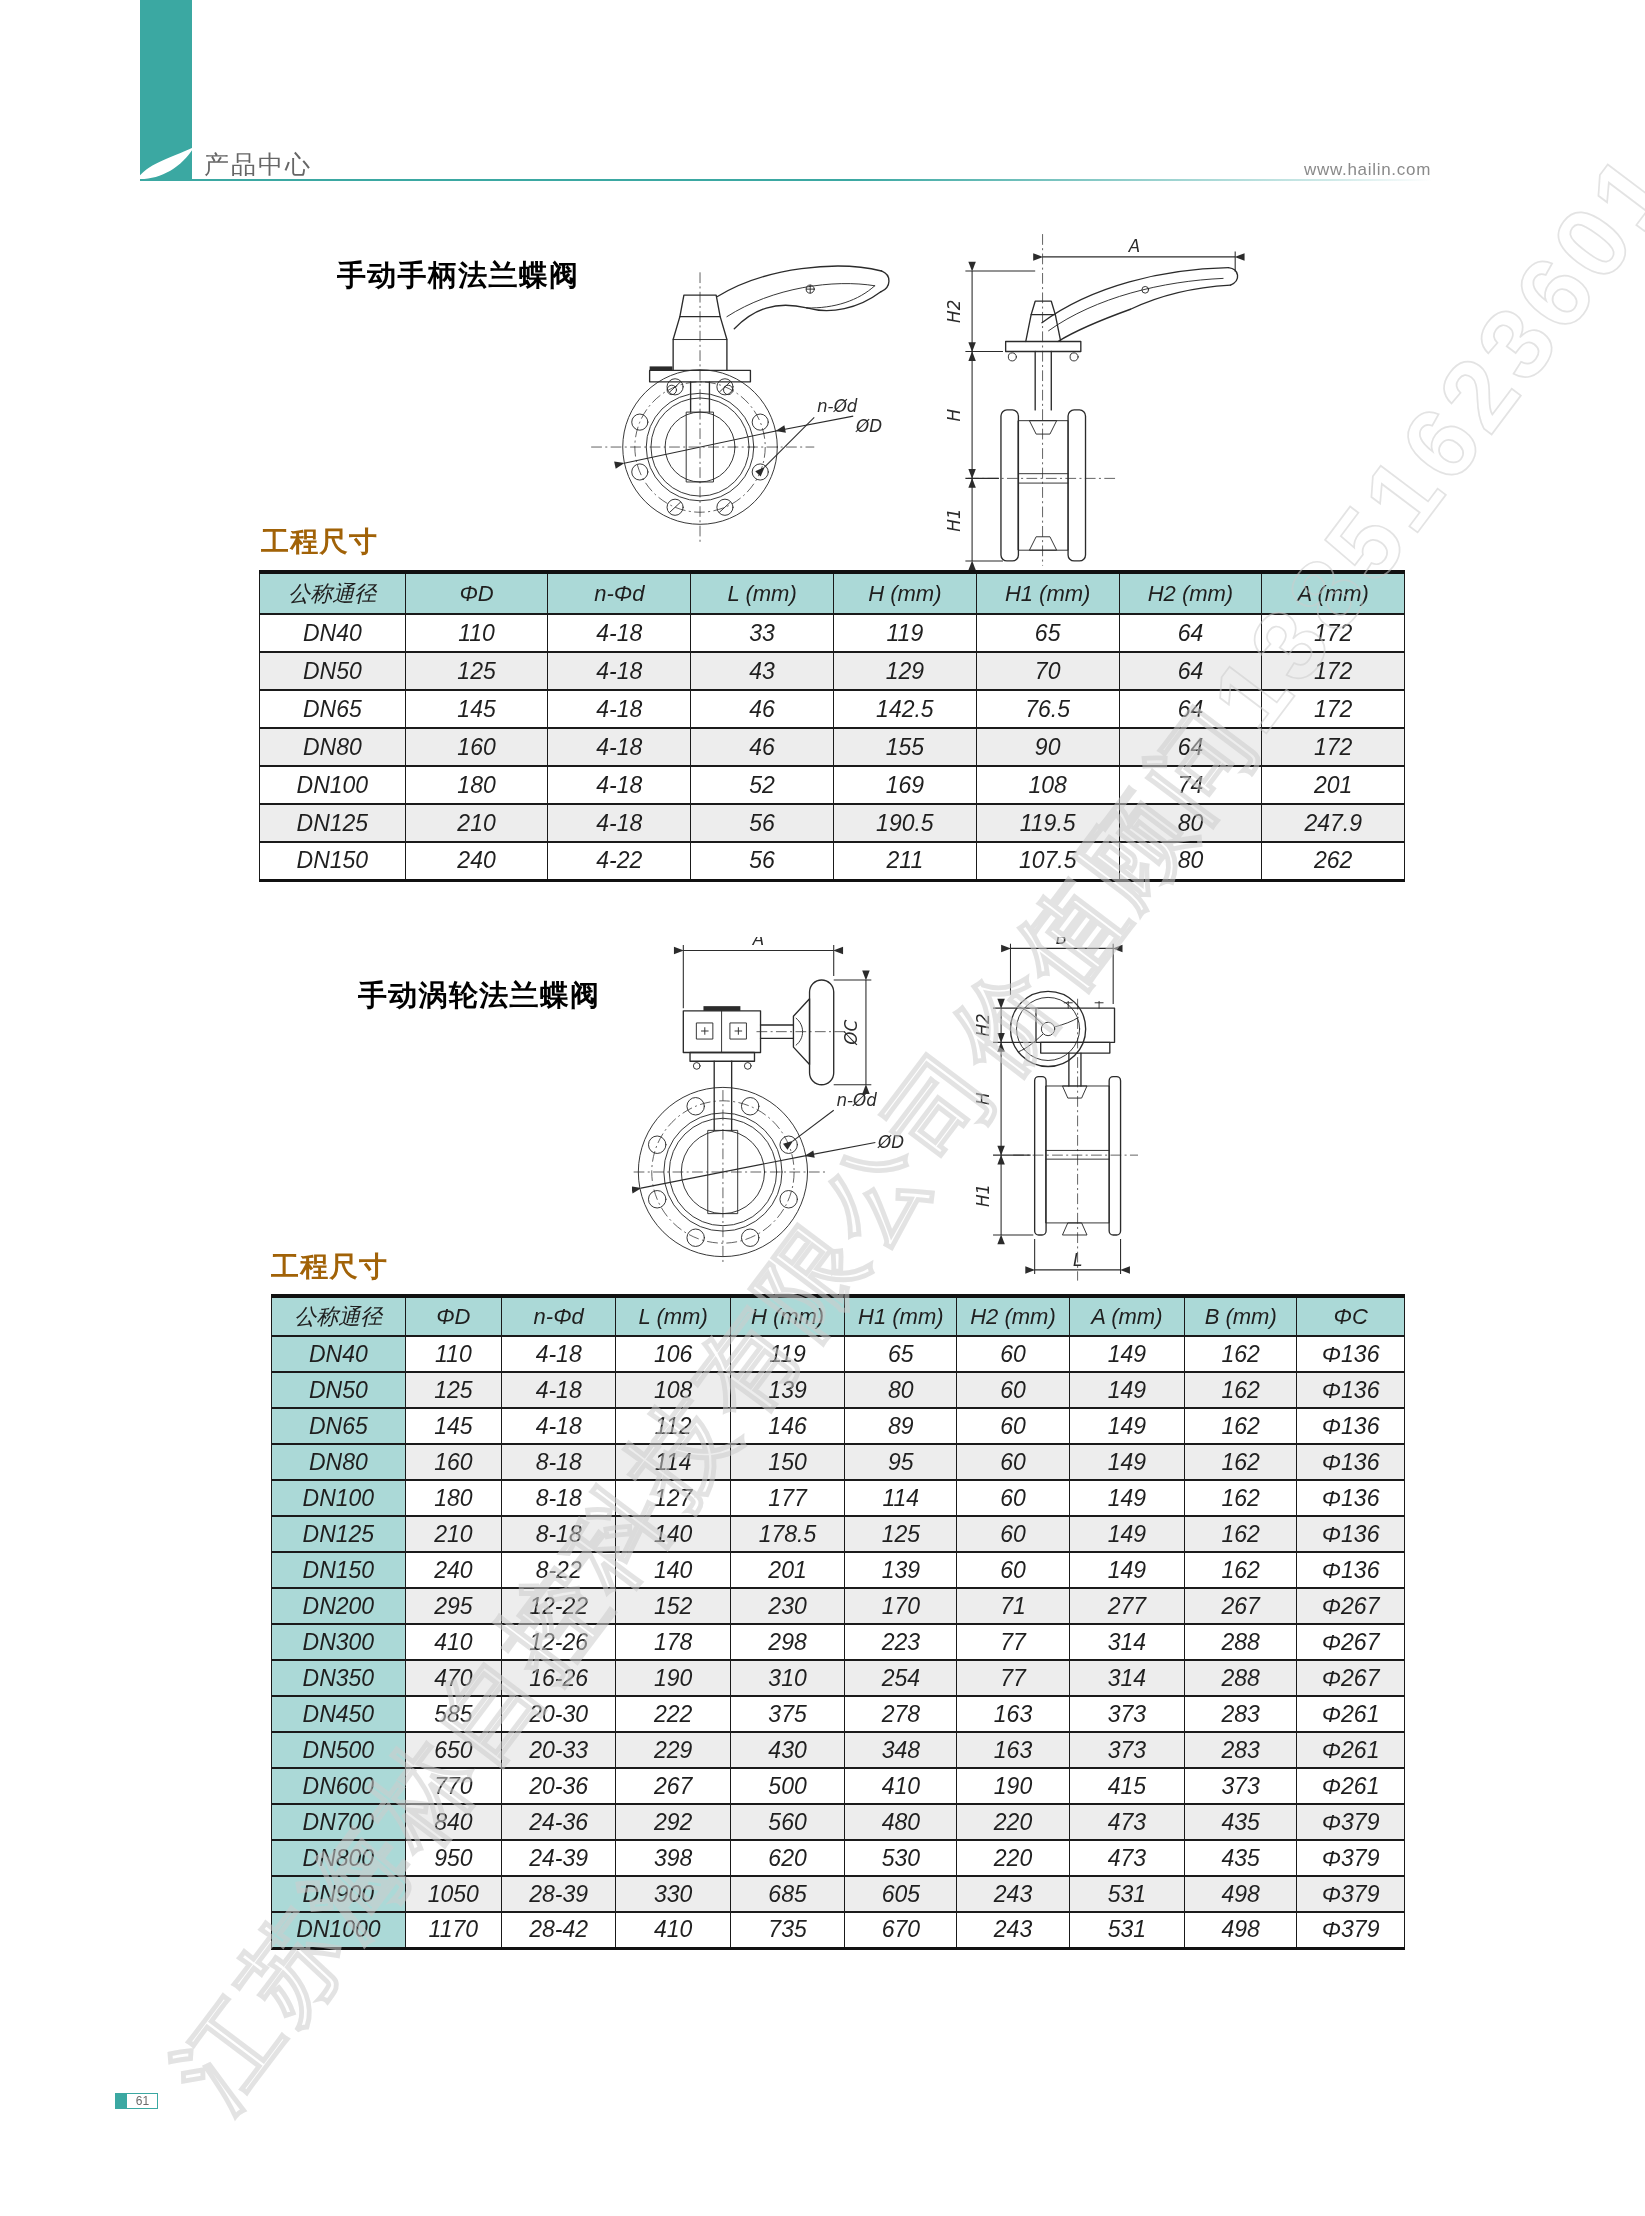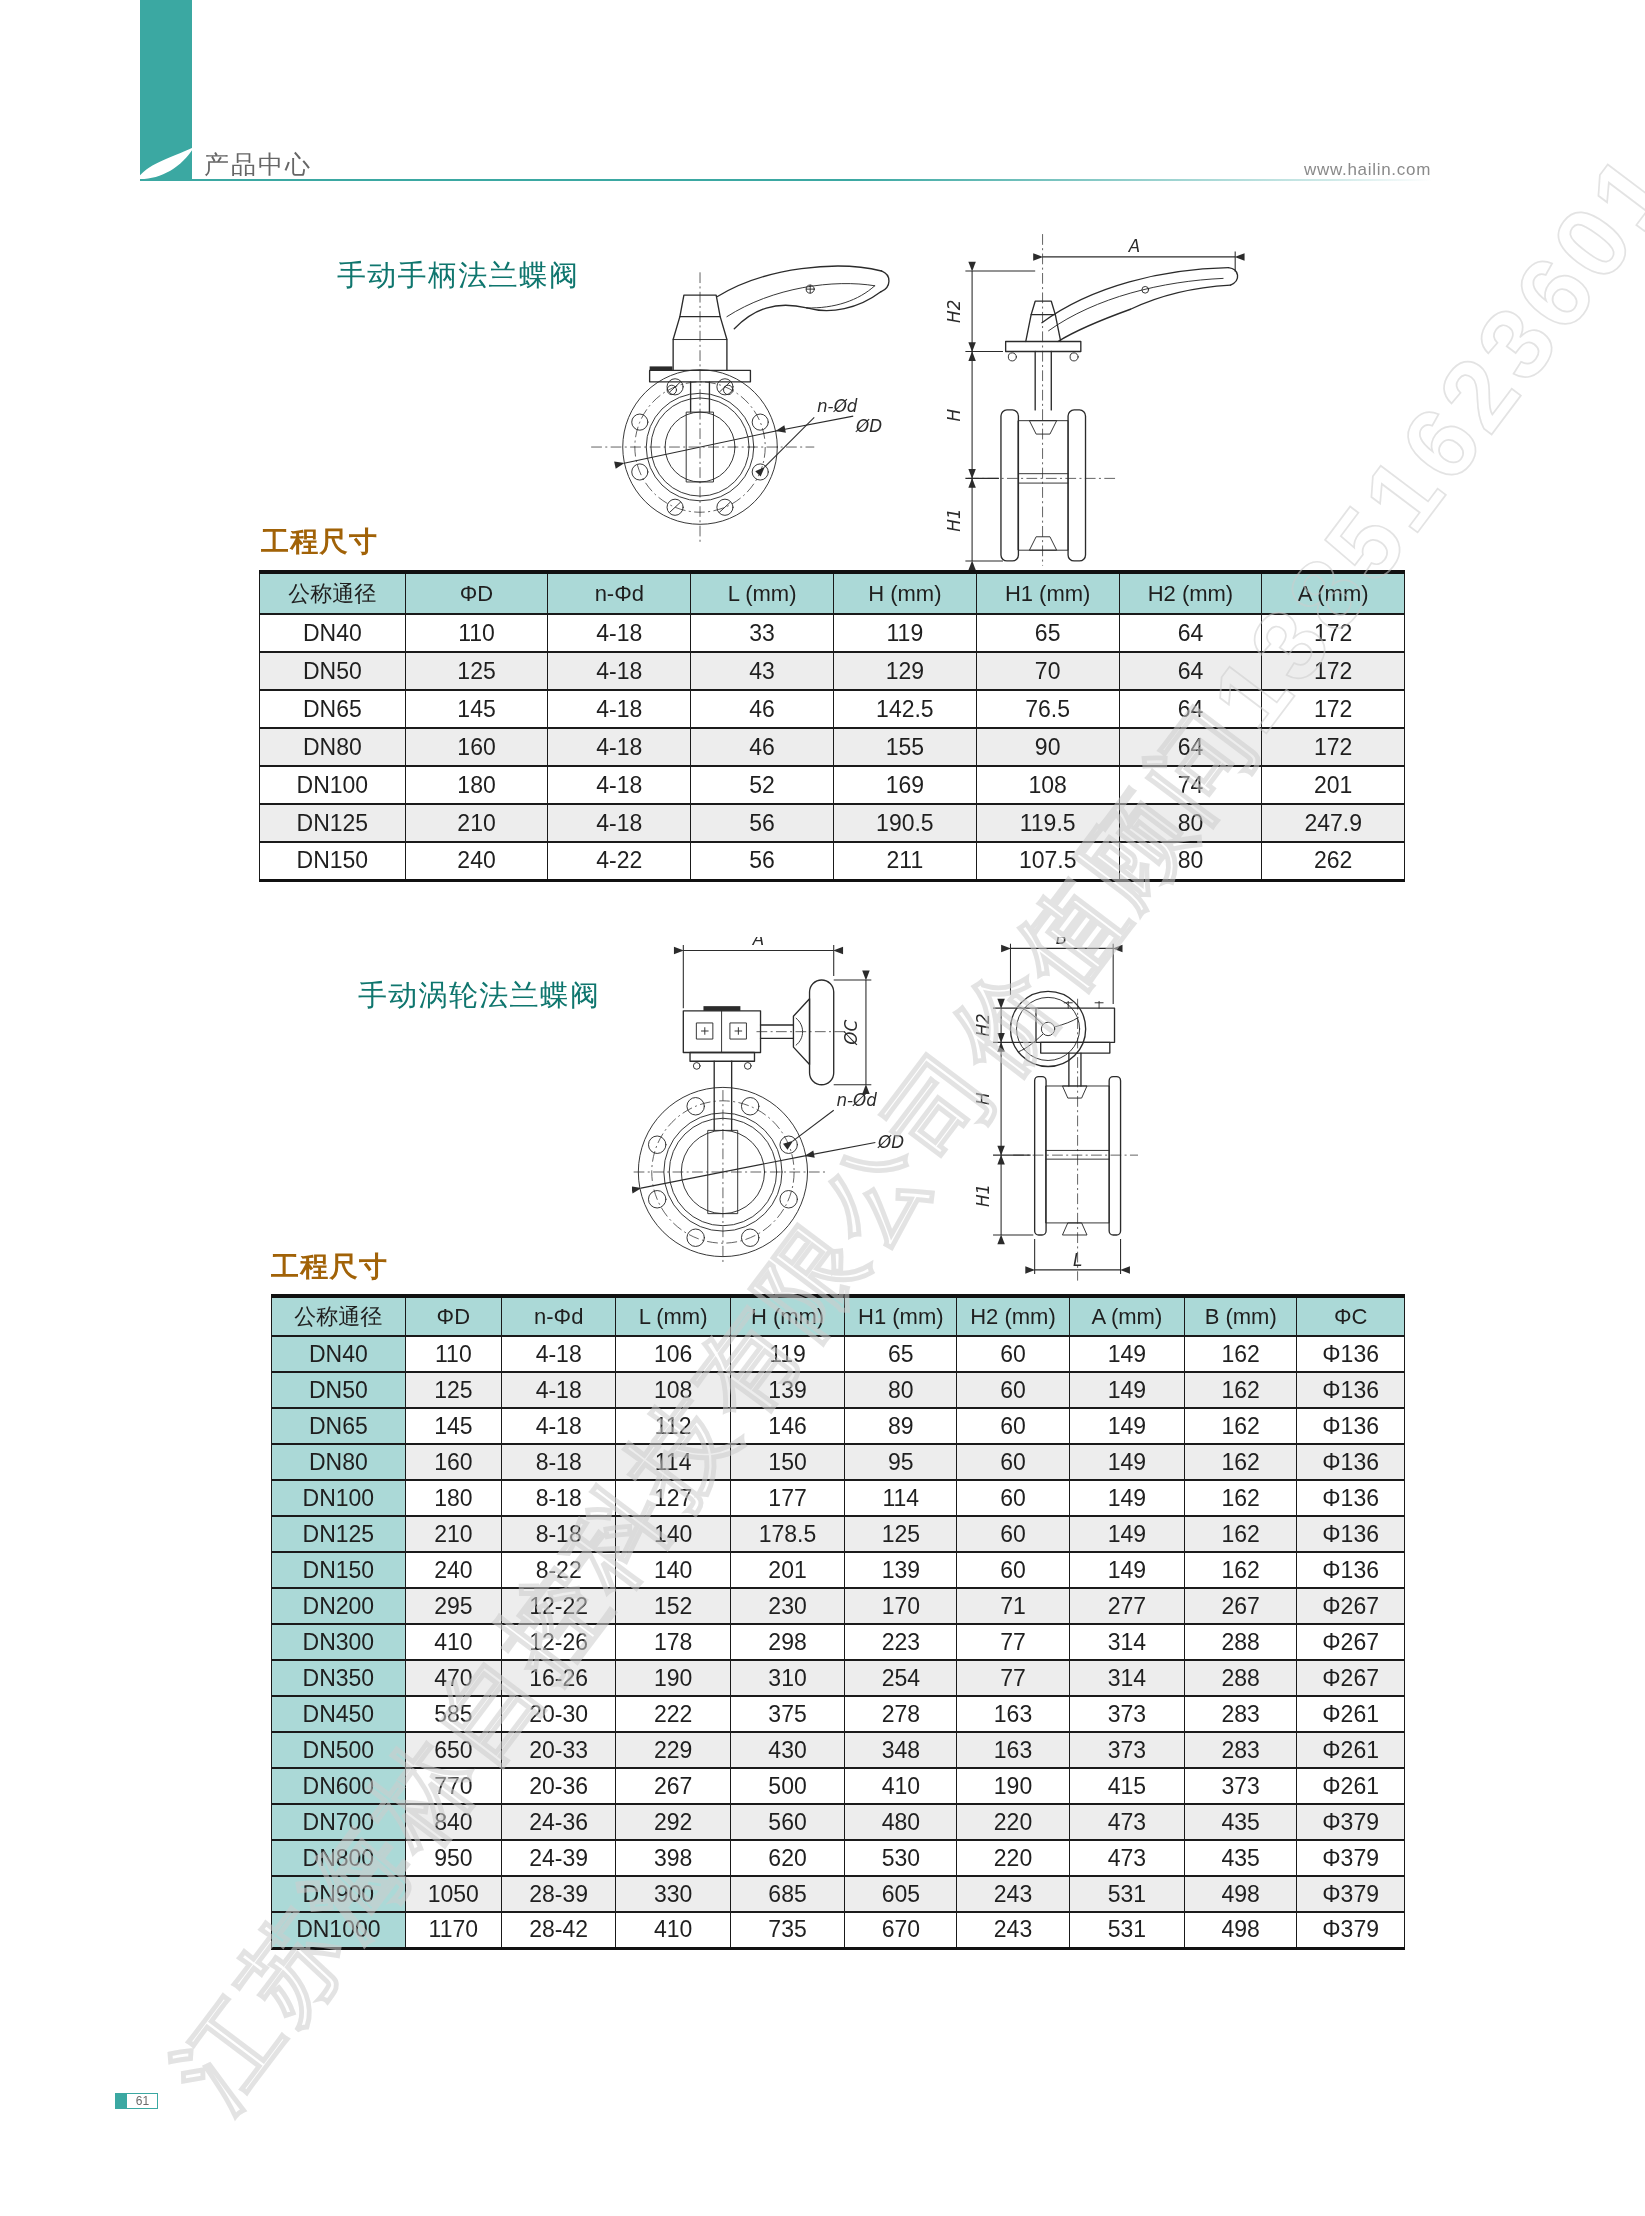--- a/index.html
+++ b/index.html
@@ -9,29 +9,29 @@
 
   
   .brand-bar { position:absolute; left:140px; top:0; width:52px; height:180px; background:#3BA8A2; }
   .leaf { position:absolute; left:136px; top:144px; width:60px; height:38px; }
   .breadcrumb { position:absolute; left:204px; top:148px; font-size:25px; letter-spacing:2px; color:#666; }
   .site-url { position:absolute; left:1229px; top:160px; width:202px; text-align:right; font-size:17px; color:#8a8a8a; letter-spacing:0.7px; }
   .header-rule { position:absolute; left:140px; top:179px; width:1293px; height:2px;
                  background:linear-gradient(to right, #3BA8A2 0%, #3BA8A2 55%, rgba(59,168,162,.25) 92%, rgba(59,168,162,0) 100%); }
 
   
-  .sec-title { position:absolute; font-size:29px; color:#0f766e; font-weight:400; letter-spacing:1.3px; }
+  .sec-title { position:absolute; font-size:29px; color:#000000; font-weight:700; letter-spacing:1.3px; }
   .sec-title.s1 { left:337px; top:256px; }
   .sec-title.s2 { left:358px; top:976px; }
   .dims-heading { position:absolute; font-size:28px; font-weight:bold; color:#a16207; letter-spacing:1.3px; }
   .dims-heading.d1 { left:261px; top:523px; }
   .dims-heading.d2 { left:271px; top:1248px; }
 
   
-  .table-wrap { position:absolute; }
+  .table-wrap { position:absolute;font-style:italic; }
   .tw1 { left:259px; top:570px; width:1146px; }
   .tw2 { left:271px; top:1294px; width:1134px; }
   table.spec { border-collapse:collapse; table-layout:fixed; width:100%; background:#fff;
                border-top:4px solid #111; border-bottom:3.4px solid #111; }
   table.spec th, table.spec td { border:1.3px solid #1a1a1a; border-top-width:2px; border-bottom-width:2px;
                text-align:center; vertical-align:middle; padding:0; color:#1f1f1f; }
   table.spec th { background:#ABD9D7; font-weight:400; font-size:22px; }
   table.spec td { font-size:23px; }
   .t1 th { height:42px; } .t1 td { height:38px; }
   .t2 th { height:40px; } .t2 td { height:36px; }

